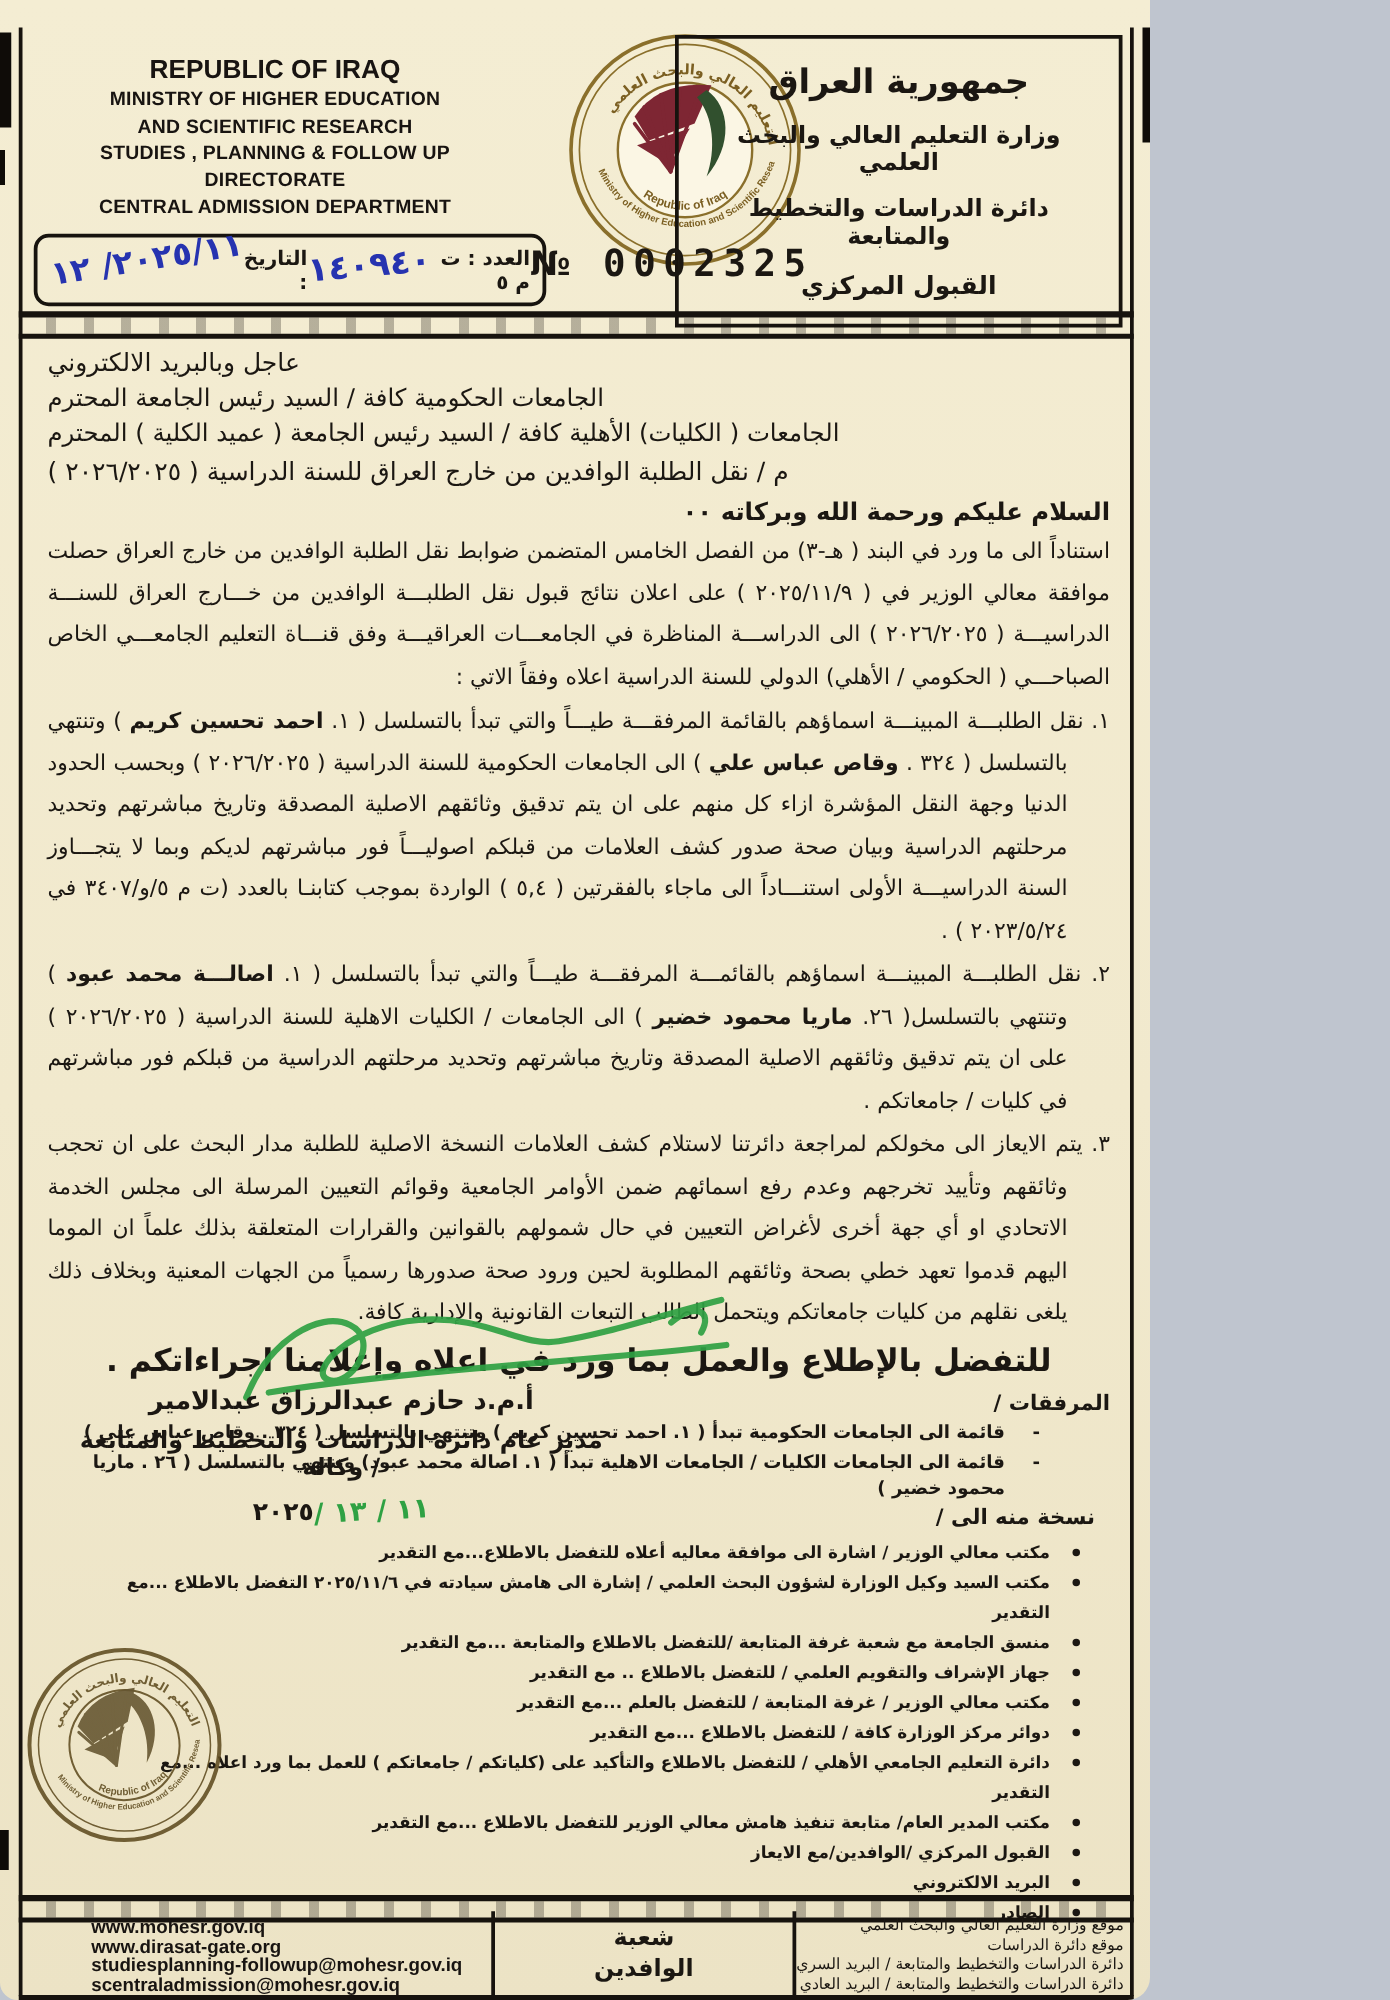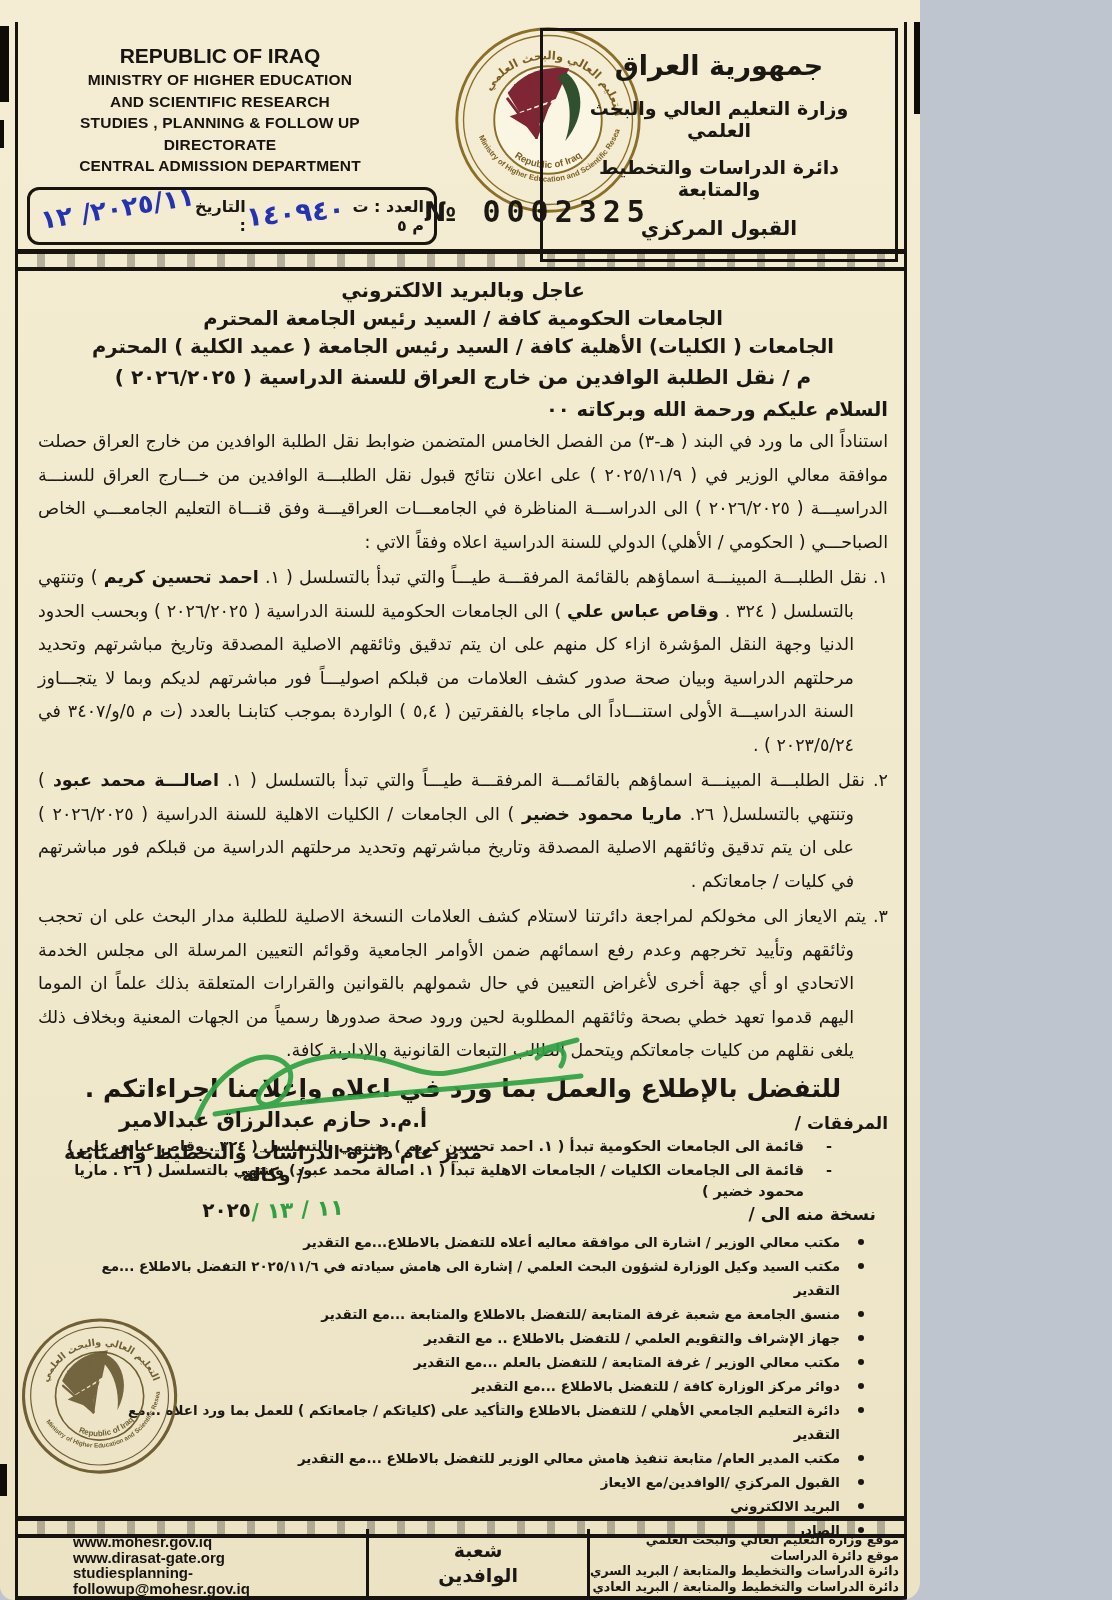--- a/index.html
+++ b/index.html
@@ -33,21 +33,21 @@
        direction:rtl;display:flex;align-items:center;justify-content:space-between;padding:0 10px;
        font-weight:bold;font-size:16px;overflow:visible;}
   .hw{color:#2633b0;font-weight:bold;white-space:nowrap;}
   .hw-num{font-size:27px;transform:rotate(-5deg);margin-top:-8px;}
   .hw-date{font-size:26px;transform:rotate(-9deg);margin-top:-16px;letter-spacing:1px;direction:ltr;}
   .serial{position:absolute;left:424px;top:194px;display:flex;align-items:center;gap:26px;}
   .no-sym{font-size:27px;font-weight:bold;}
   .no-val{font-family:"DejaVu Sans Mono",monospace;font-size:30px;font-weight:bold;letter-spacing:6px;}
   
   .letter{position:absolute;right:32px;left:38px;top:266px;direction:rtl;}
-  .center-b{text-align:center;font-weight:bold;}
+  .center-b{text-align:left;font-weight:normal;}
   .urgency{font-size:20px;margin-top:12px;}
   .addr{font-size:19.5px;margin-top:5px;}
   .subject{font-size:20px;margin-top:7px;}
   .salut{font-size:19.5px;font-weight:bold;margin-top:9px;}
   .para{font-size:17.5px;line-height:33.5px;text-align:justify;margin-top:4px;}
   .pt{padding-right:34px;text-indent:-34px;margin-top:2px;}
   .para b{font-weight:bold;}
   .closing{font-size:25px;font-weight:bold;text-align:center;margin-top:6px;}
   .att-title{font-size:17px;font-weight:bold;margin-top:10px;}
   .att-item{font-size:14.5px;font-weight:bold;margin:3px 56px 0 0;display:flex;gap:22px;line-height:21px;}
@@ -66,21 +66,21 @@
   .cc-list li .dot{position:absolute;right:12px;top:9px;width:6px;height:6px;border-radius:50%;background:#1b1712;}
   
   .seal-bottom{position:absolute;left:20px;top:1316px;opacity:.88;transform:rotate(-12deg);}
   .faint{position:absolute;left:700px;top:1460px;width:390px;color:rgba(96,84,58,.5);font-size:16px;direction:rtl;margin-top:11px;}
   
   .footer{position:absolute;left:15px;right:13px;top:1529px;height:67px;border-bottom:5px solid #17130e;display:flex;background:transparent;}
   .f-left{width:39%;border-right:3px solid #17130e;padding:5px 0 16px 58px;
           font-family:"Liberation Sans",sans-serif;font-weight:bold;font-size:15px;line-height:15.5px;color:#181411;}
   .f-center{width:29%;border-right:3px solid #17130e;display:flex;flex-direction:column;align-items:center;justify-content:center;
           font-weight:bold;font-size:19px;line-height:25px;direction:rtl;}
-  .f-right{flex:1;direction:rtl;padding:3px 8px 0 0;font-size:12.5px;font-weight:bold;line-height:15.5px;white-space:nowrap;}
+  .f-right{flex:1;direction:rtl;padding:3px 8px 0 0;font-size:12.5px;font-weight:normal;line-height:15.5px;white-space:nowrap;}
   svg text{font-family:"Liberation Sans",sans-serif;}
 </style>
 </head>
 <body>
 
 <div class="page">
 
   <div class="art art1"></div>
   <div class="art art2"></div>
   <div class="art art3"></div>

